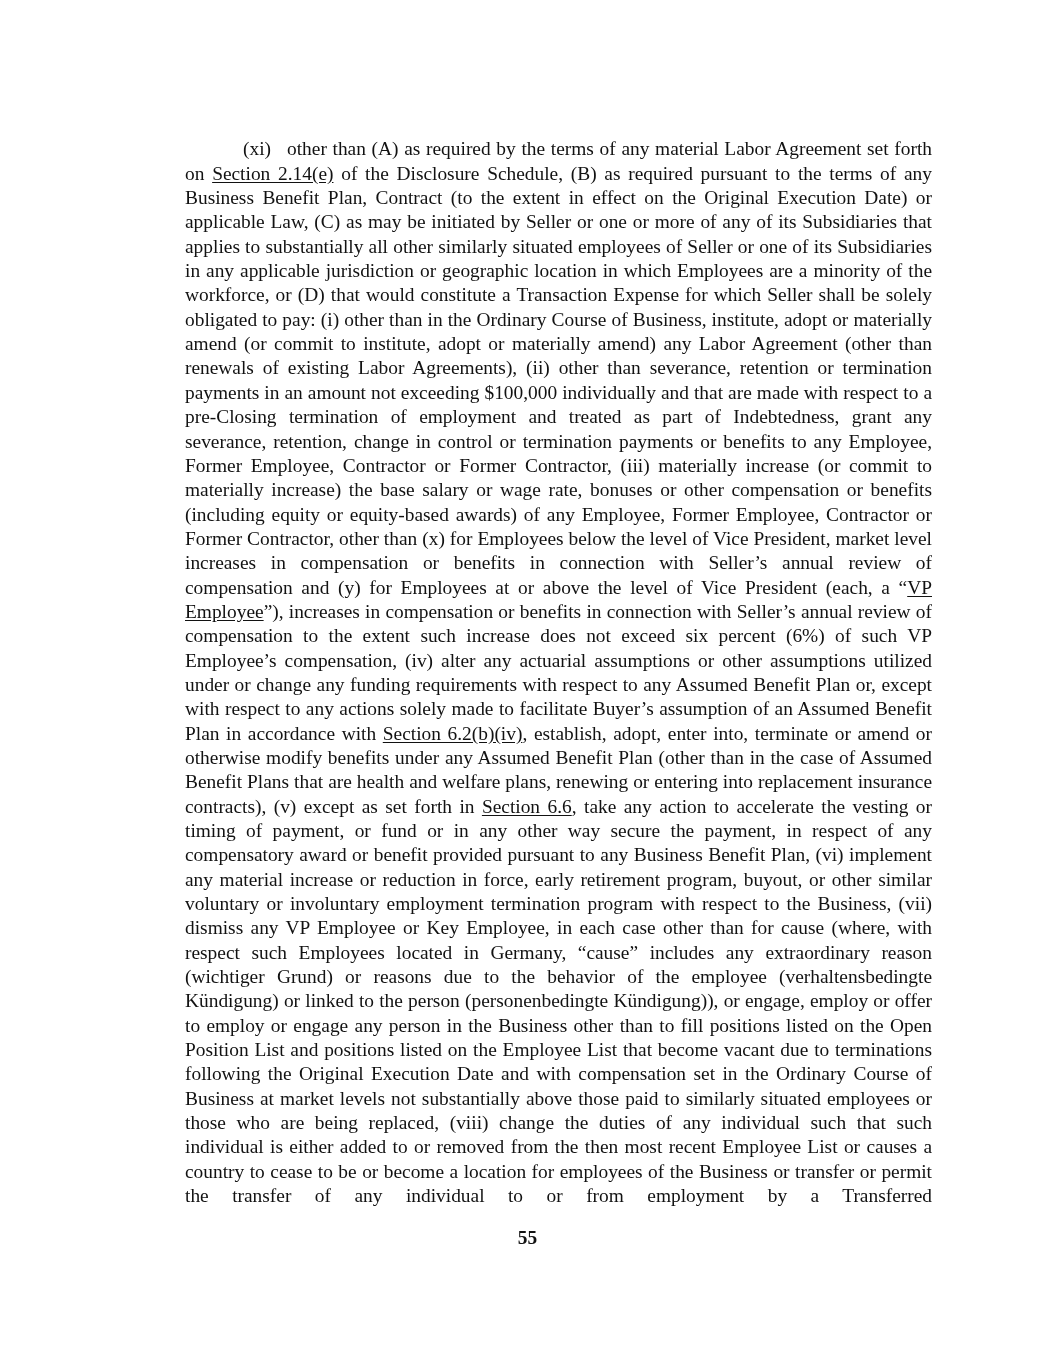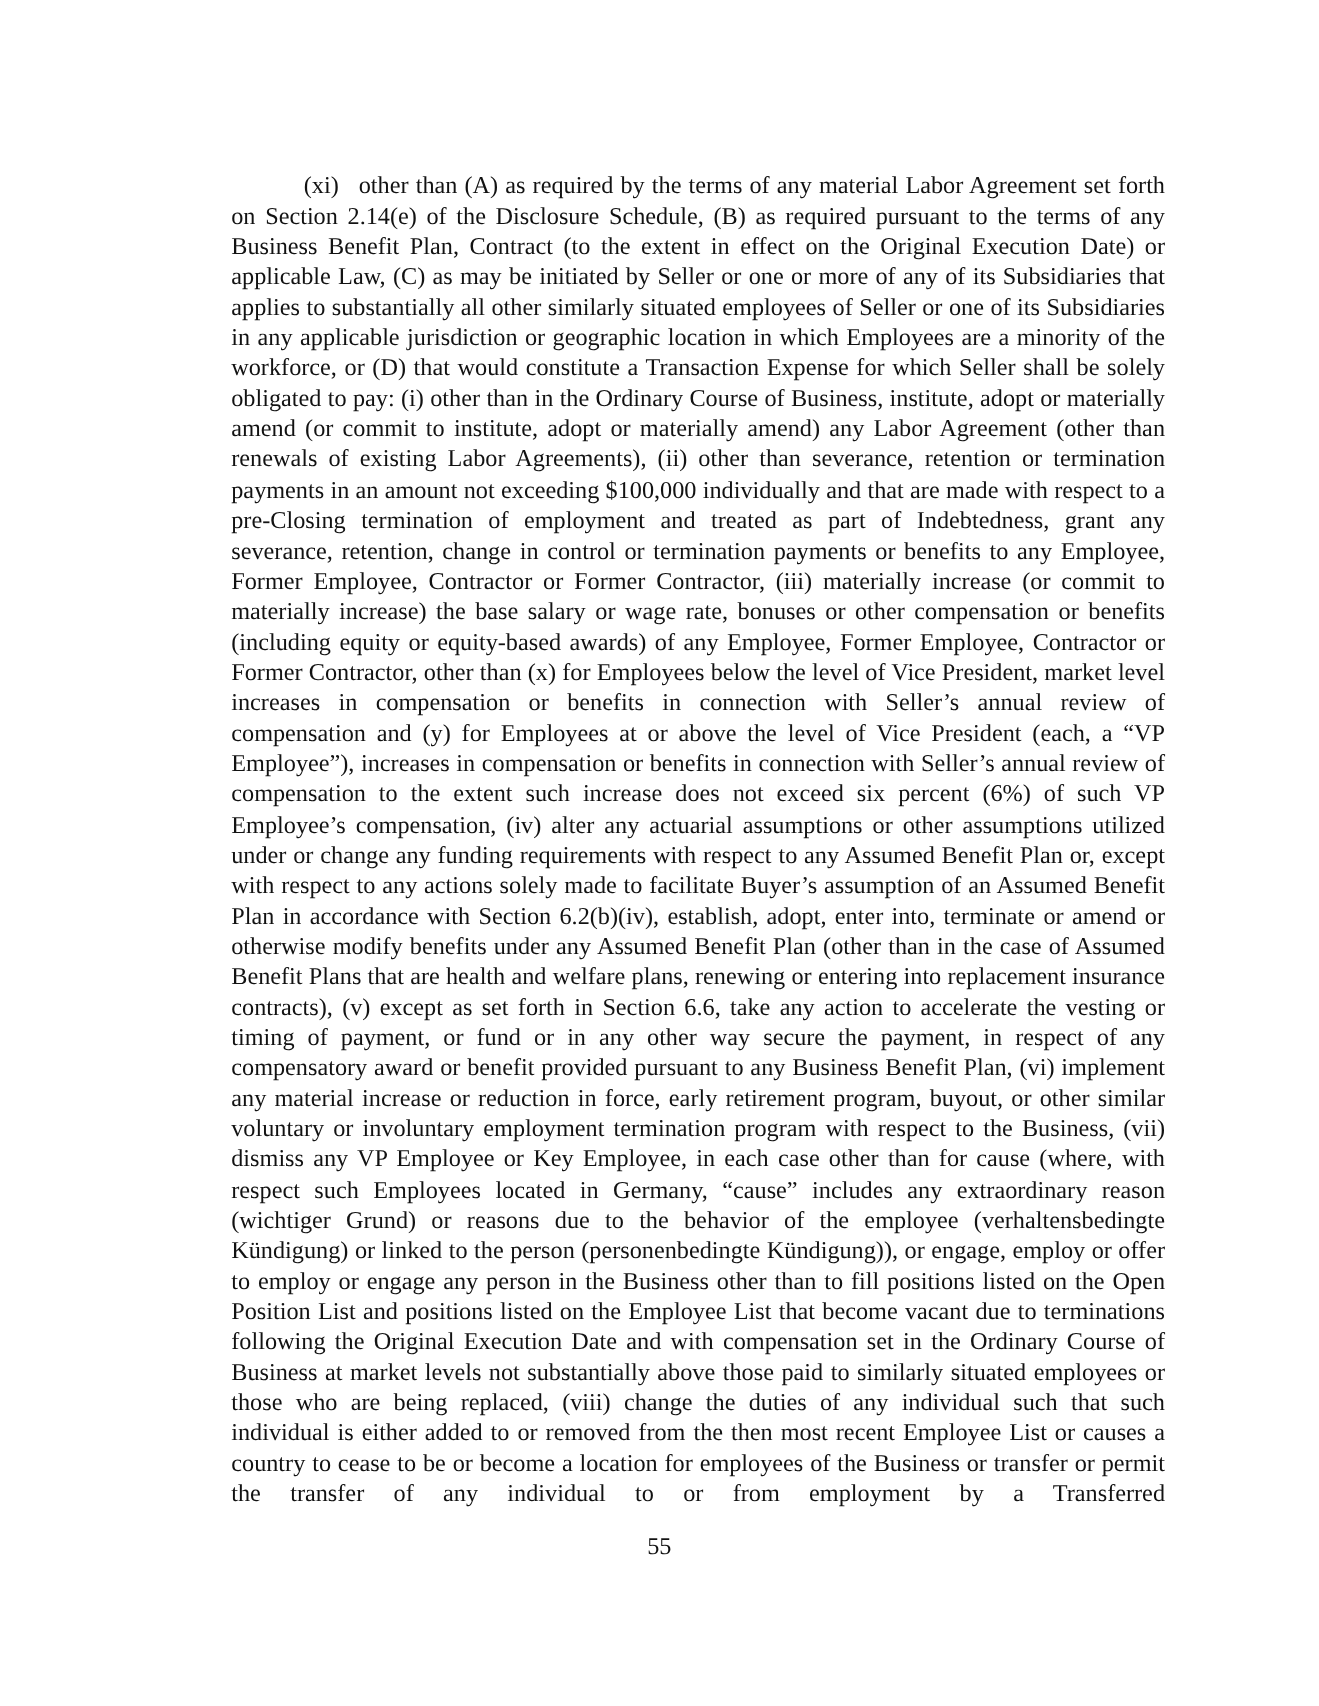--- a/index.html
+++ b/index.html
@@ -15,30 +15,31 @@
   }
   .body-text {
     font-family: "Liberation Serif", "DejaVu Serif", serif;
     font-size: 19.4px;
     line-height: 24.35px;
     text-align: justify;
     text-align-last: justify;
     text-indent: 58px;
   }
   .clause-label { padding-right: 16px; }
-  .u { text-underline-offset: 2px; }
+  .u { text-decoration: underline; text-underline-offset: 2px; }
   .page-number {
     position: absolute;
     left: 0;
     top: 1226px;
     width: 1055px;
     text-align: center;
     font-family: "Liberation Serif", "DejaVu Serif", serif;
     font-size: 19.4px;
     line-height: 24px;
+    font-weight: bold;
   }
 </style>
 </head>
 <body>
 
 <div class="page">
   <p class="body-text"><span class="clause-label">(xi)</span><span>other than (A) as required by the terms of any material Labor Agreement set forth on </span><span class="u">Section 2.14(e)</span><span> of the Disclosure Schedule, (B) as required pursuant to the terms of any Business Benefit Plan, Contract (to the extent in effect on the Original Execution Date) or applicable Law, (C) as may be initiated by Seller or one or more of any of its Subsidiaries that applies to substantially all other similarly situated employees of Seller or one of its Subsidiaries in any applicable jurisdiction or geographic location in which Employees are a minority of the workforce, or (D) that would constitute a Transaction Expense for which Seller shall be solely obligated to pay: (i) other than in the Ordinary Course of Business, institute, adopt or materially amend (or commit to institute, adopt or materially amend) any Labor Agreement (other than renewals of existing Labor Agreements), (ii) other than severance, retention or termination payments in an amount not exceeding $100,000 individually and that are made with respect to a pre-Closing termination of employment and treated as part of Indebtedness, grant any severance, retention, change in control or termination payments or benefits to any Employee, Former Employee, Contractor or Former Contractor, (iii) materially increase (or commit to materially increase) the base salary or wage rate, bonuses or other compensation or benefits (including equity or equity-based awards) of any Employee, Former Employee, Contractor or Former Contractor, other than (x) for Employees below the level of Vice President, market level increases in compensation or benefits in connection with Seller’s annual review of compensation and (y) for Employees at or above the level of Vice President (each, a “</span><span class="u">VP Employee</span><span>”), increases in compensation or benefits in connection with Seller’s annual review of compensation to the extent such increase does not exceed six percent (6%) of such VP Employee’s compensation, (iv) alter any actuarial assumptions or other assumptions utilized under or change any funding requirements with respect to any Assumed Benefit Plan or, except with respect to any actions solely made to facilitate Buyer’s assumption of an Assumed Benefit Plan in accordance with </span><span class="u">Section 6.2(b)(iv)</span><span>, establish, adopt, enter into, terminate or amend or otherwise modify benefits under any Assumed Benefit Plan (other than in the case of Assumed Benefit Plans that are health and welfare plans, renewing or entering into replacement insurance contracts), (v) except as set forth in </span><span class="u">Section 6.6</span><span>, take any action to accelerate the vesting or timing of payment, or fund or in any other way secure the payment, in respect of any compensatory award or benefit provided pursuant to any Business Benefit Plan, (vi) implement any material increase or reduction in force, early retirement program, buyout, or other similar voluntary or involuntary employment termination program with respect to the Business, (vii) dismiss any VP Employee or Key Employee, in each case other than for cause (where, with respect such Employees located in Germany, “cause” includes any extraordinary reason (wichtiger Grund) or reasons due to the behavior of the employee (verhaltensbedingte Kündigung) or linked to the person (personenbedingte Kündigung)), or engage, employ or offer to employ or engage any person in the Business other than to fill positions listed on the Open Position List and positions listed on the Employee List that become vacant due to terminations following the Original Execution Date and with compensation set in the Ordinary Course of Business at market levels not substantially above those paid to similarly situated employees or those who are being replaced, (viii) change the duties of any individual such that such individual is either added to or removed from the then most recent Employee List or causes a country to cease to be or become a location for employees of the Business or transfer or permit the transfer of any individual to or from employment by a Transferred</span></p>
   <div class="page-number">55</div>
 </div>
 

